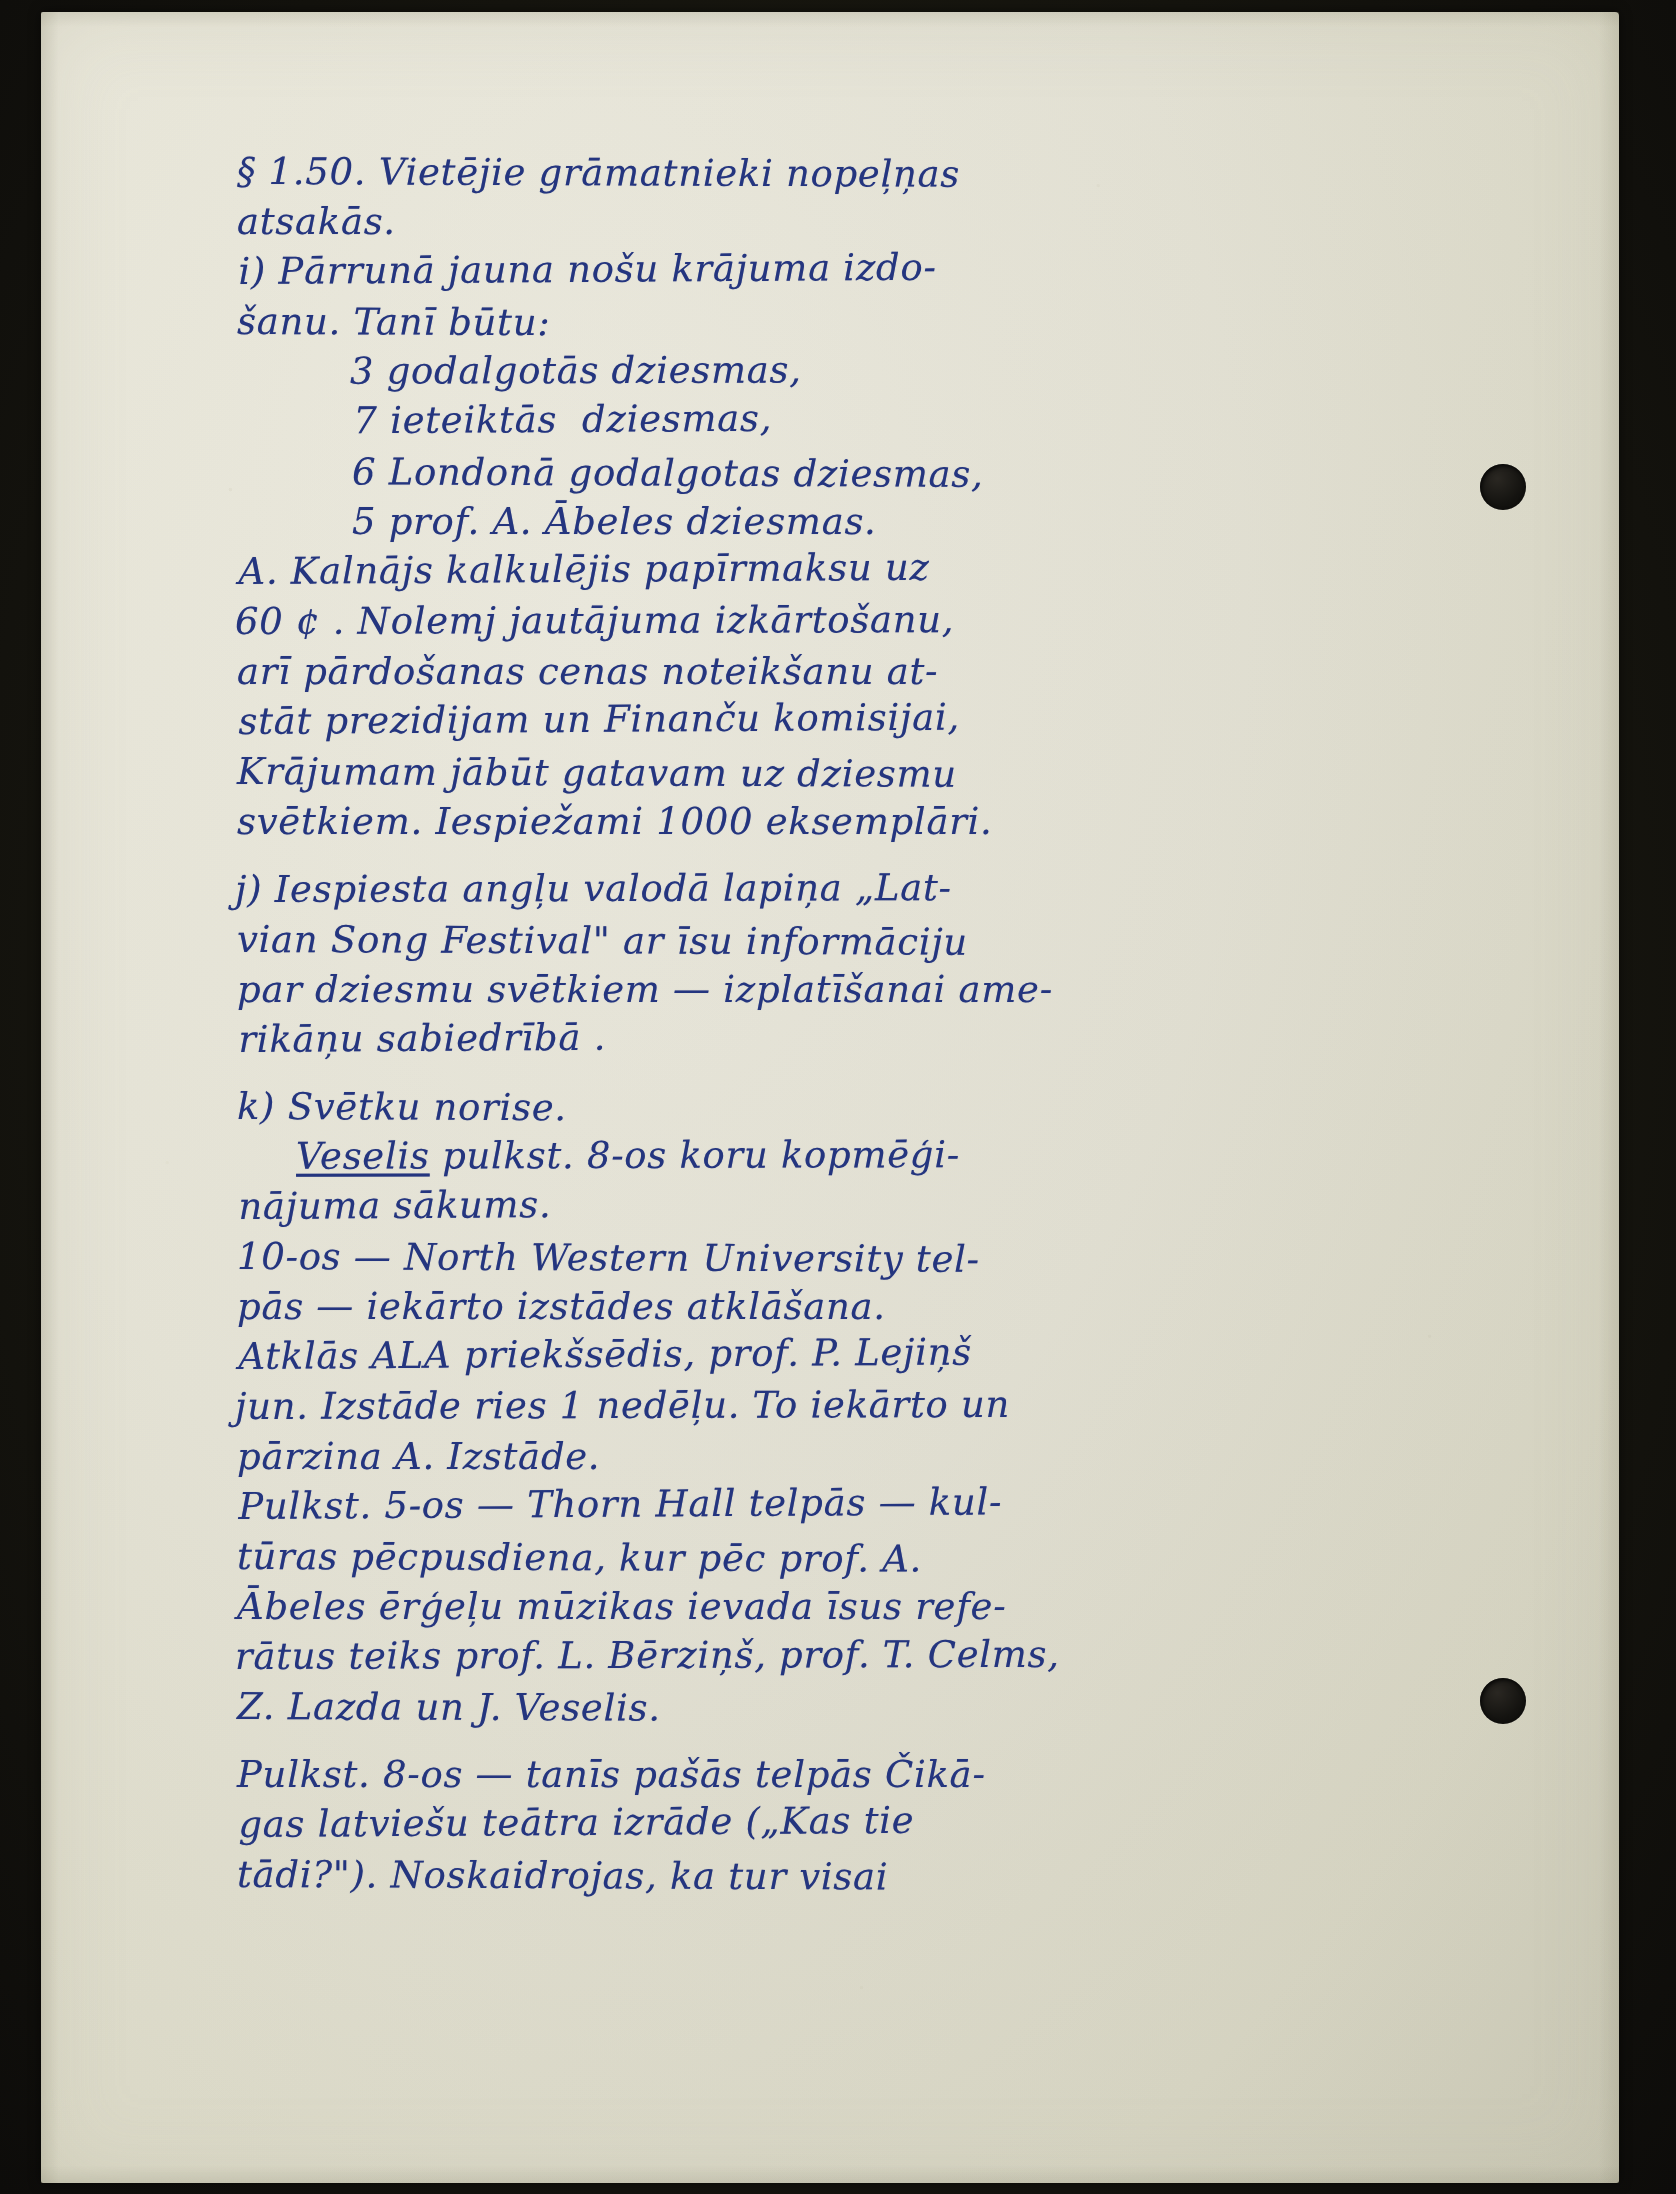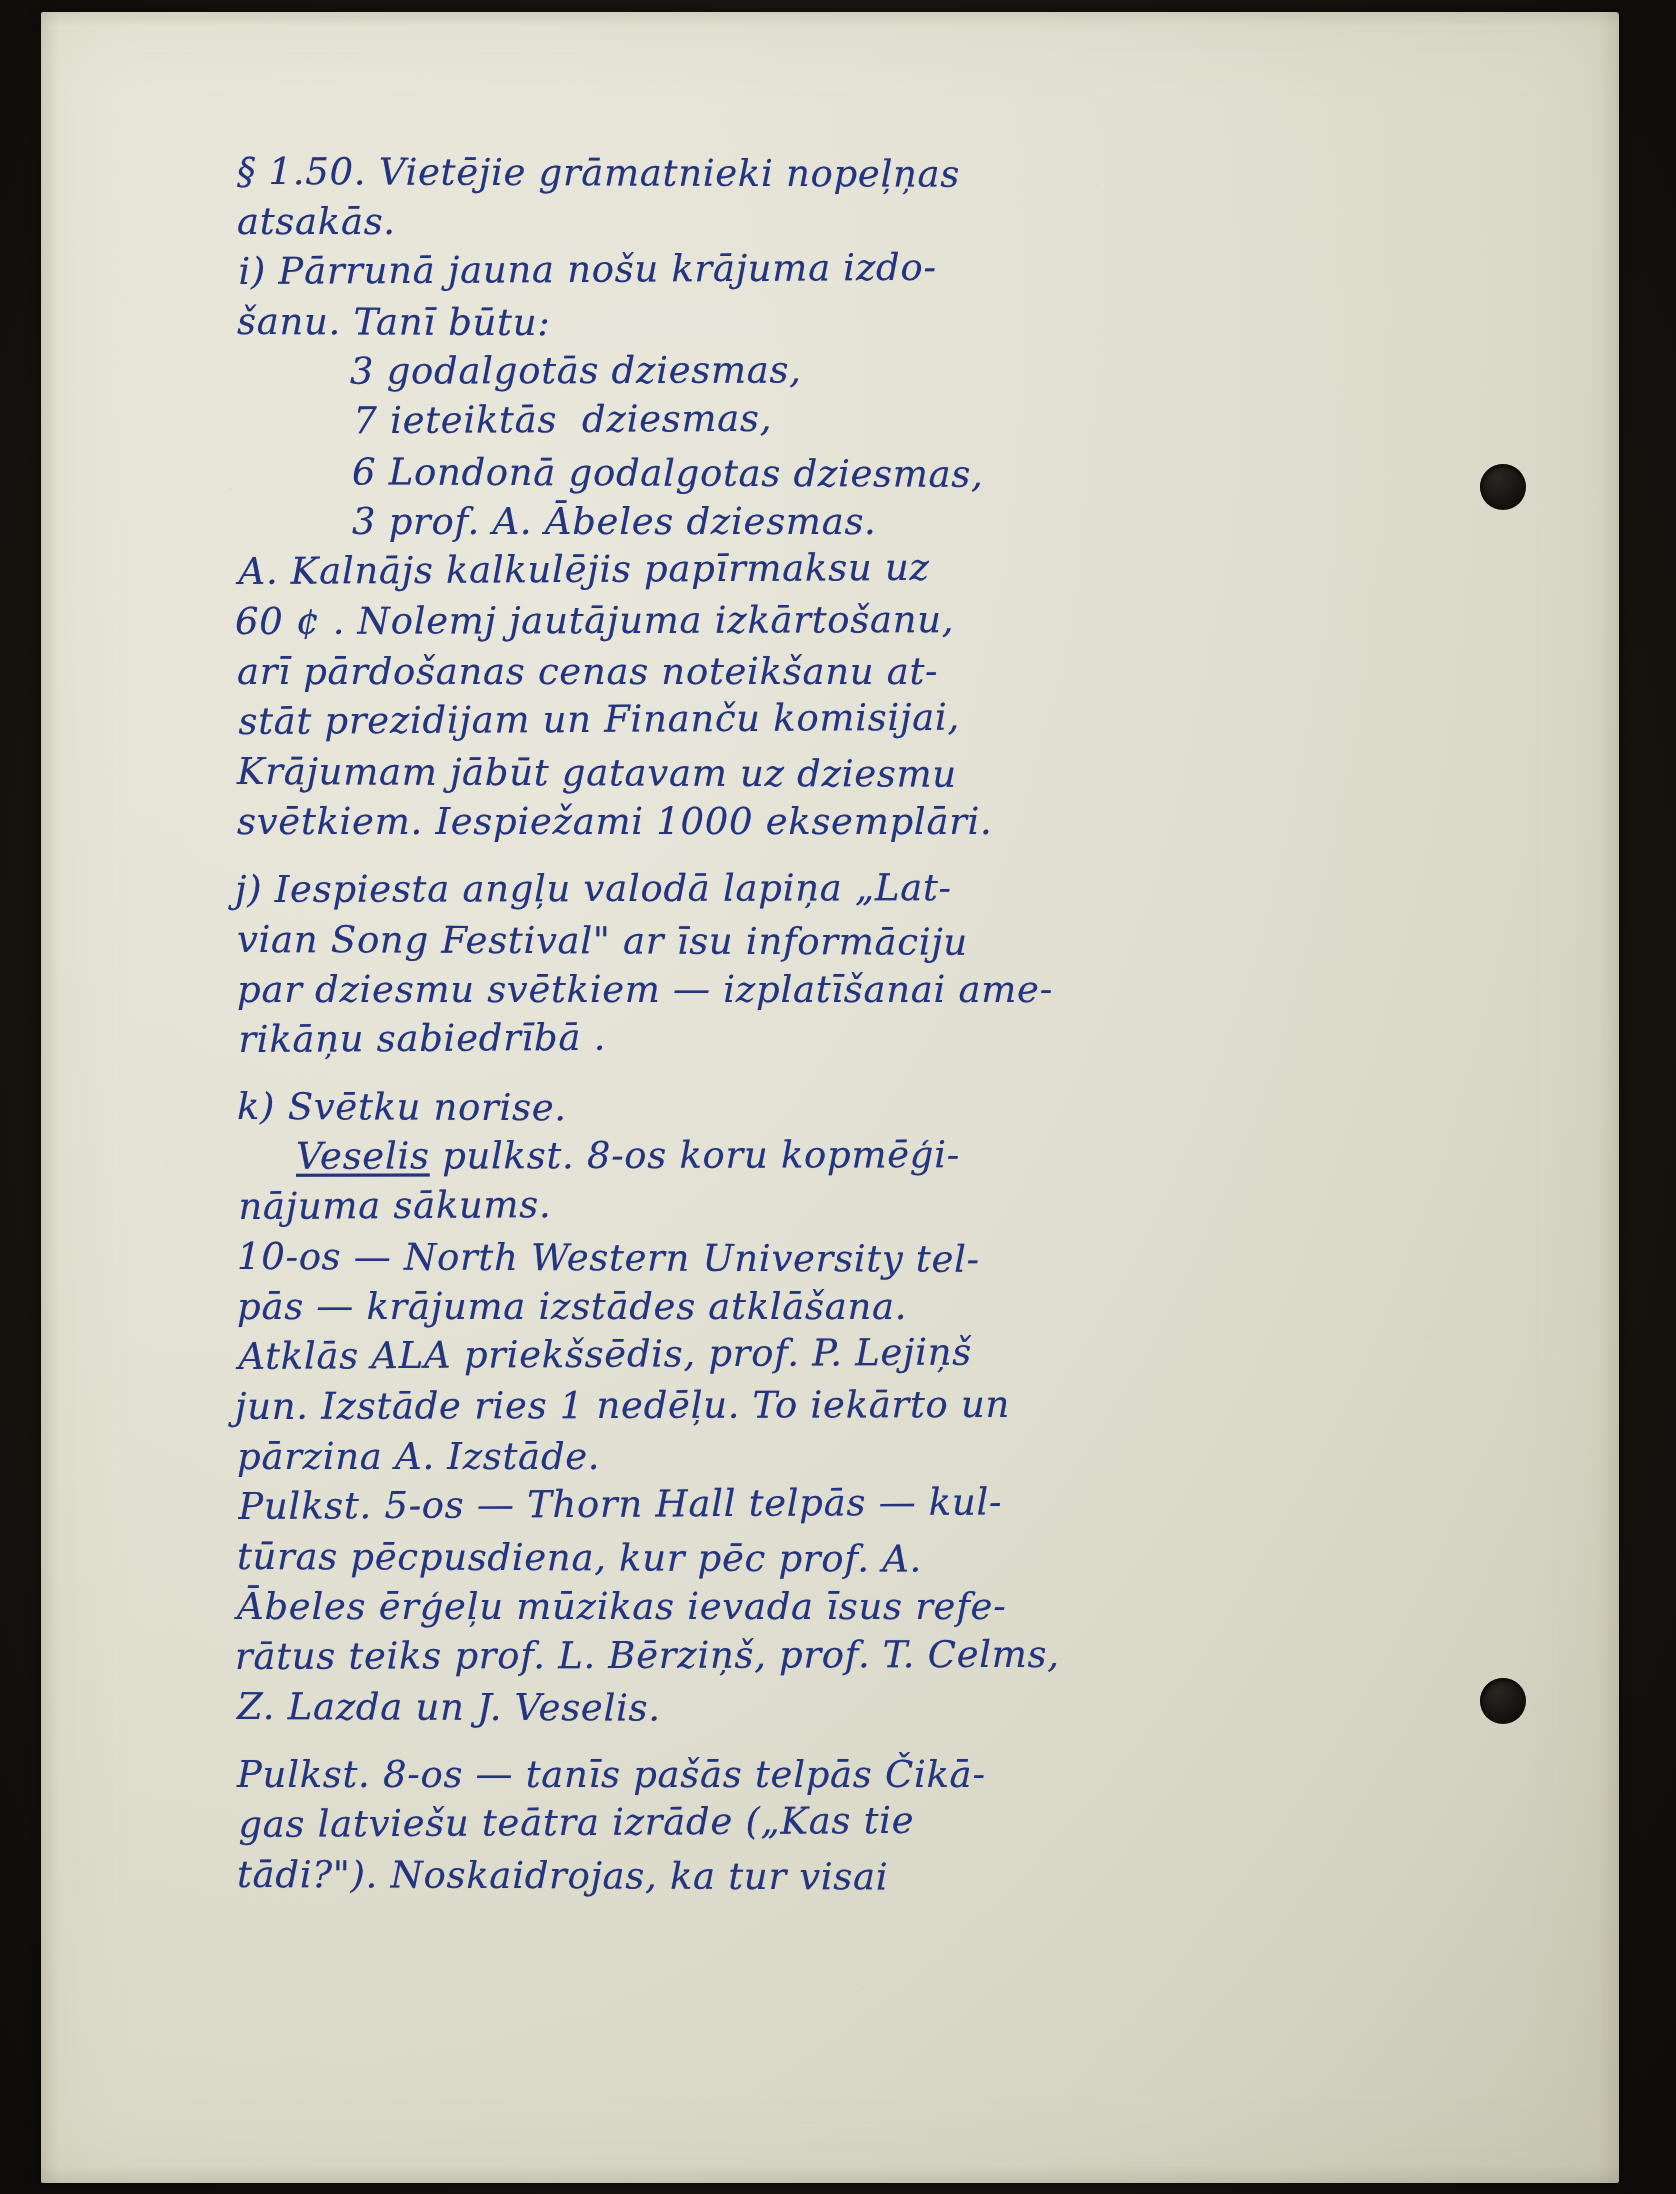--- a/index.html
+++ b/index.html
@@ -119,36 +119,36 @@
     <div class="punch-hole bottom"></div>
 
     <div class="handwriting">
         <div class="ln">§ 1.50. Vietējie grāmatnieki nopeļņas</div>
         <div class="ln">atsakās.</div>
         <div class="ln">i) Pārrunā jauna nošu krājuma izdo-</div>
         <div class="ln">šanu. Tanī būtu:</div>
         <div class="ln indent-1">3 godalgotās dziesmas,</div>
         <div class="ln indent-1">7 ieteiktās  dziesmas,</div>
         <div class="ln indent-1">6 Londonā godalgotas dziesmas,</div>
-        <div class="ln indent-1">3 prof. A. Ābeles dziesmas.</div>
+        <div class="ln indent-1">5 prof. A. Ābeles dziesmas.</div>
         <div class="ln">A. Kalnājs kalkulējis papīrmaksu uz</div>
         <div class="ln">60 ¢ . Nolemj jautājuma izkārtošanu,</div>
         <div class="ln">arī pārdošanas cenas noteikšanu at-</div>
         <div class="ln">stāt prezidijam un Finanču komisijai,</div>
         <div class="ln">Krājumam jābūt gatavam uz dziesmu</div>
         <div class="ln">svētkiem. Iespiežami 1000 eksemplāri.</div>
         <div class="ln gap-top">j) Iespiesta angļu valodā lapiņa „Lat-</div>
         <div class="ln">vian Song Festival" ar īsu informāciju</div>
         <div class="ln">par dziesmu svētkiem — izplatīšanai ame-</div>
         <div class="ln">rikāņu sabiedrībā .</div>
         <div class="ln gap-top">k) Svētku norise.</div>
         <div class="ln indent-2"><span class="underline-word">Veselis</span> pulkst. 8-os koru kopmēģi-</div>
         <div class="ln">nājuma sākums.</div>
         <div class="ln">10-os — North Western University tel-</div>
-        <div class="ln">pās — krājuma izstādes atklāšana.</div>
+        <div class="ln">pās — iekārto izstādes atklāšana.</div>
         <div class="ln">Atklās ALA priekšsēdis, prof. P. Lejiņš</div>
         <div class="ln">jun. Izstāde ries 1 nedēļu. To iekārto un</div>
         <div class="ln">pārzina A. Izstāde.</div>
         <div class="ln">Pulkst. 5-os — Thorn Hall telpās — kul-</div>
         <div class="ln">tūras pēcpusdiena, kur pēc prof. A.</div>
         <div class="ln">Ābeles ērģeļu mūzikas ievada īsus refe-</div>
         <div class="ln">rātus teiks prof. L. Bērziņš, prof. T. Celms,</div>
         <div class="ln">Z. Lazda un J. Veselis.</div>
         <div class="ln gap-top">Pulkst. 8-os — tanīs pašās telpās Čikā-</div>
         <div class="ln">gas latviešu teātra izrāde („Kas tie</div>

